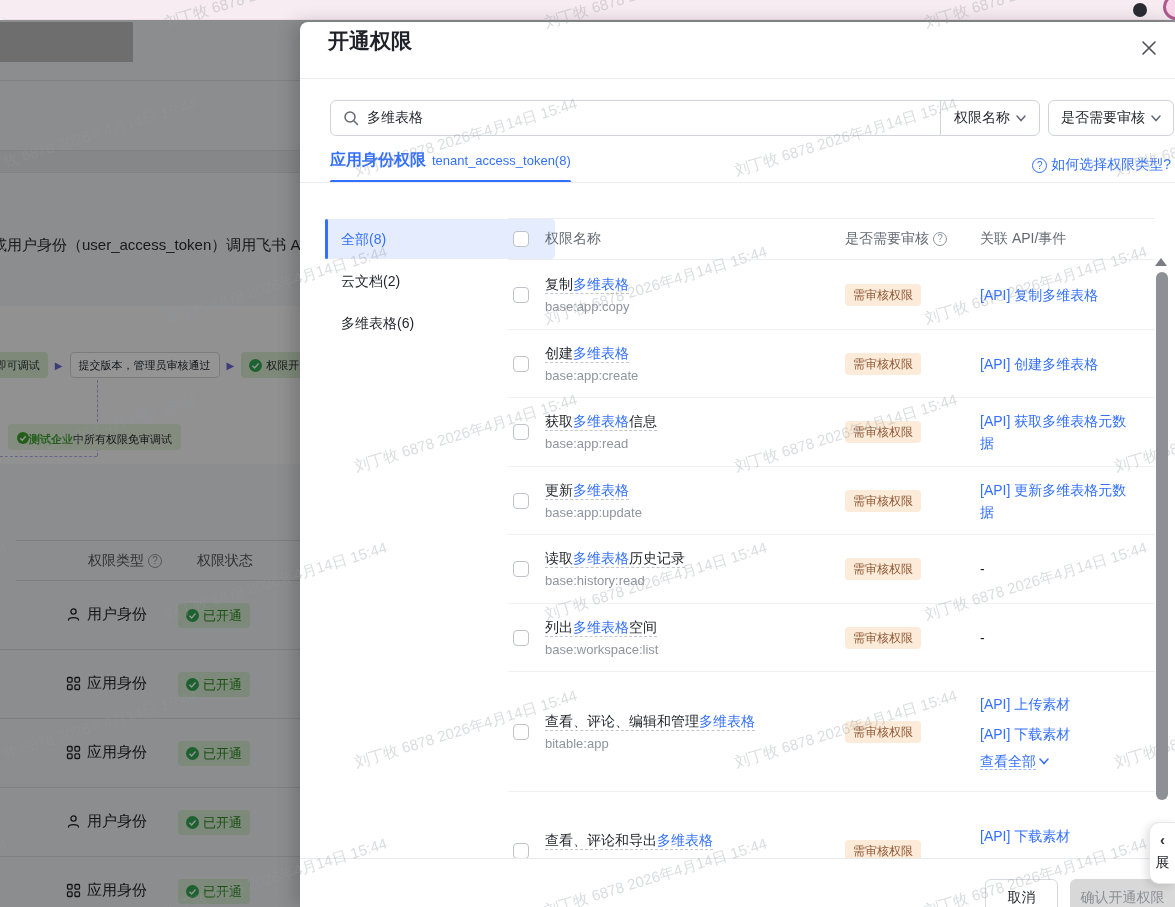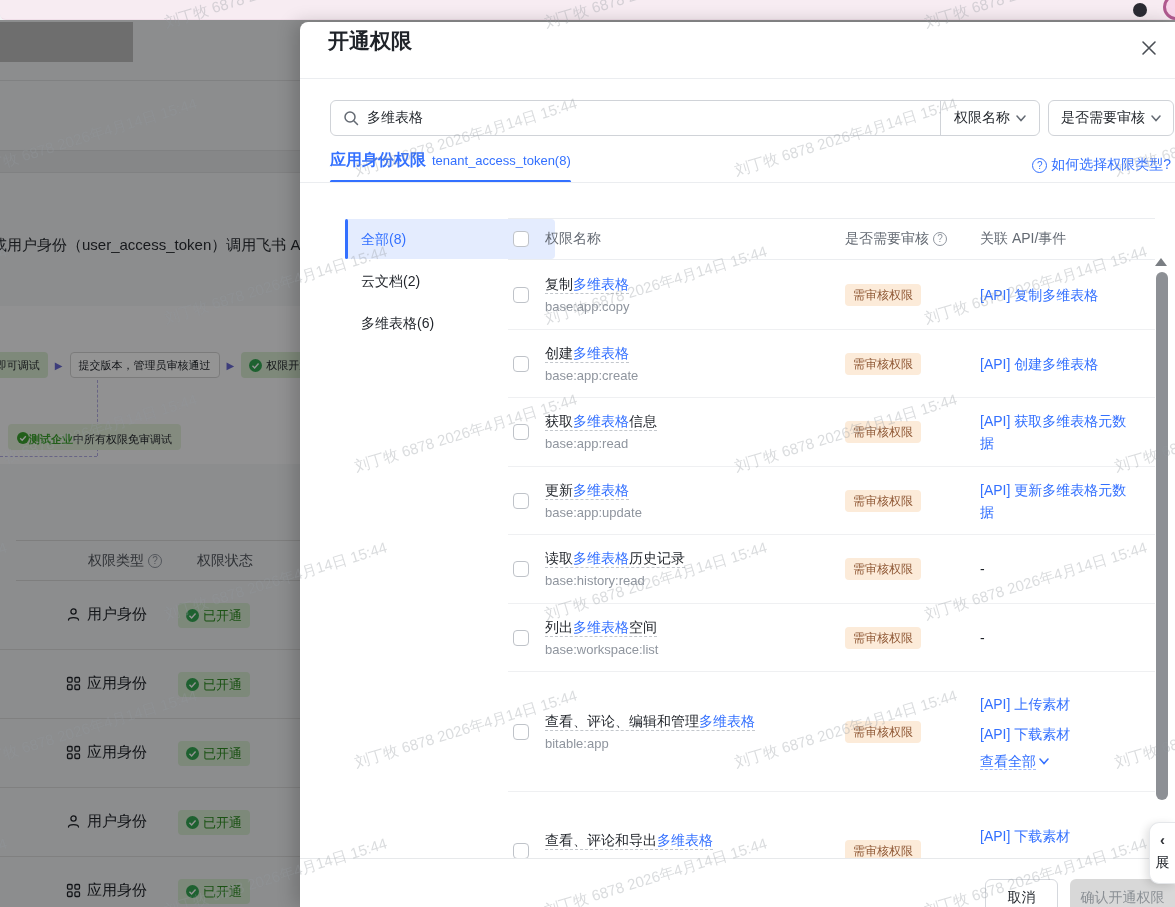--- a/index.html
+++ b/index.html
@@ -56,21 +56,21 @@
   .tab { display:flex; align-items:baseline; gap:6px; cursor:pointer; padding-bottom:12px; position:relative; }
   .tab .t-main { font-size:16px; font-weight:700; color:#1f2329; }
   .tab .t-sub { font-size:13px; color:#1f2329; }
   .tab.active .t-main, .tab.active .t-sub { color:#3370ff; }
   .tab.active::after { content:""; position:absolute; left:0; right:0; bottom:0; height:3px; background:#3370ff; border-radius:2px; }
   .tabs-line { position:absolute; left:0; top:160px; width:875px; height:1px; background:#ebedf0; }
   .help-link { position:absolute; right:4px; top:134px; display:flex; align-items:center; gap:4px; font-size:14px; color:#3370ff; cursor:pointer; }
   .help-icon { width:15px; height:15px; border:1px solid #3370ff; border-radius:50%; font-size:10px; line-height:13px; text-align:center; color:#3370ff; }
 
   .m-sidebar { position:absolute; left:25px; top:197px; width:230px; }
-  .side-item { position:relative; height:40px; line-height:40px; padding-left:16px; font-size:14px; color:#1f2329; border-radius:4px; margin-bottom:2px; cursor:pointer;margin-left:20px; }
+  .side-item { position:relative; height:40px; line-height:40px; padding-left:16px; font-size:14px; color:#1f2329; border-radius:4px; margin-bottom:2px; cursor:pointer; }
   .side-item.active { background:#e4ecfe; color:#3370ff; }
   .side-item.active::before { content:""; position:absolute; left:0; top:0; bottom:0; width:3px; background:#3370ff; border-radius:2px; }
 
   .m-table { position:absolute; left:208px; top:196px; width:647px; }
   .t-header { height:42px; border-top:1px solid #ebedf0; border-bottom:1px solid #ebedf0; display:flex; align-items:center; font-size:14px; color:#646a73; }
   .c-check { width:37px; flex:none; display:flex; justify-content:flex-start; padding-left:5px; }
   .c-name { width:300px; flex:none; }
   .c-audit { width:135px; flex:none; display:flex; align-items:center; gap:4px; }
   .c-api { width:175px; flex:none; padding-right:16px; }
   .cb { width:16px; height:16px; border:1.5px solid #bfc3c9; border-radius:4px; background:#fff; display:inline-block; cursor:pointer; }

